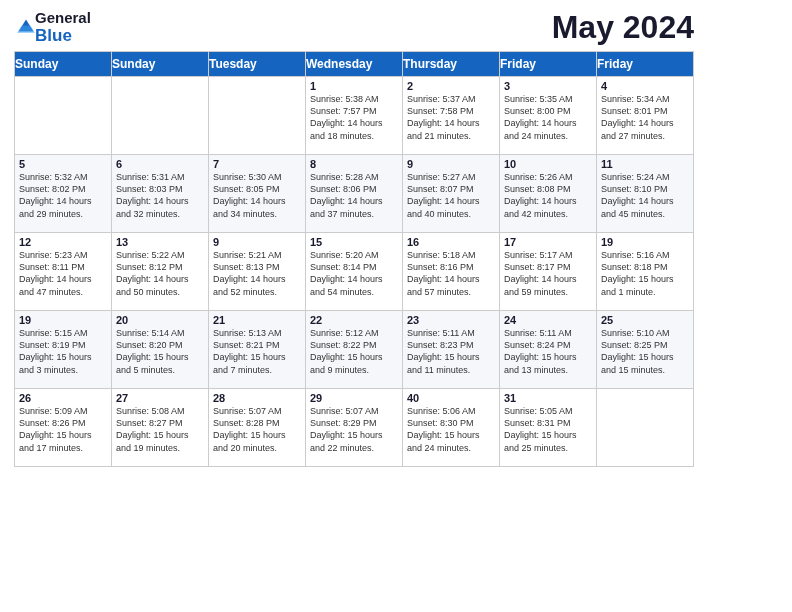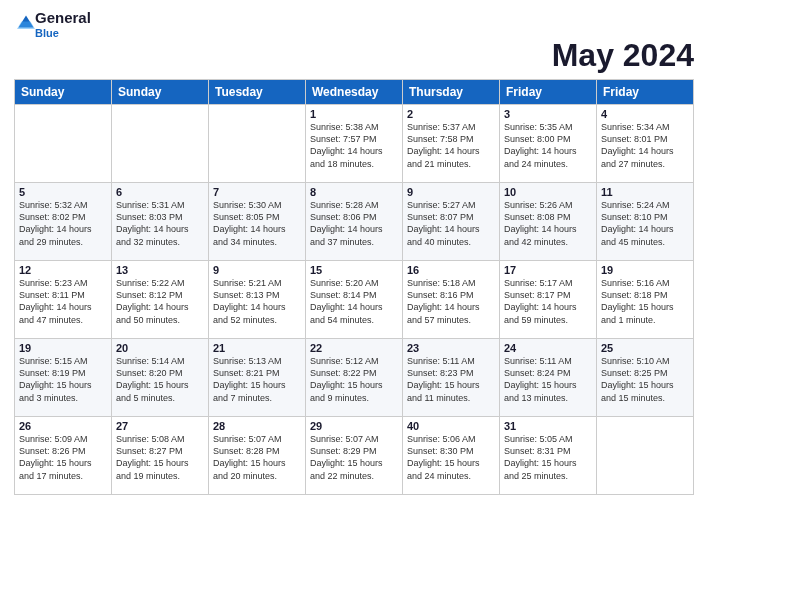--- a/index.html
+++ b/index.html
@@ -28,33 +28,32 @@
       display: flex;
       flex-direction: column;
       line-height: 1.1;
     }
     .logo-general {
       font-size: 15px;
       font-weight: bold;
       color: #1a1a2e;
     }
     .logo-blue {
-      font-size: 11px;
+      font-size: 17px;
       font-weight: bold;
       color: #1565c0;
     }
     .logo-icon {
       width: 18px;
       height: 18px;
       margin-left: 3px;
       margin-top: -2px;
     }
     .title-area {
       text-align: center;
-      margin-top: 28px;
     }
     .main-title {
       font-size: 32px;
       font-weight: bold;
       color: #1a1a2e;
       line-height: 1.1;
     }
     .subtitle {
       font-size: 14px;
       color: #333;
@@ -62,21 +61,21 @@
     .calendar-table {
       width: 100%;
       border-collapse: collapse;
       table-layout: fixed;
     }
     .calendar-table th {
       background-color: #1565c0;
       color: #fff;
       font-size: 12px;
       font-weight: bold;
-      padding: 5px 6px;
+      padding: 5px 0;
       text-align: left;
       border: 1px solid #ccc;
     }
     .calendar-table td {
       border: 1px solid #ccc;
       vertical-align: top;
       padding: 3px 4px;
       font-size: 9.5px;
       color: #222;
       height: 78px;

